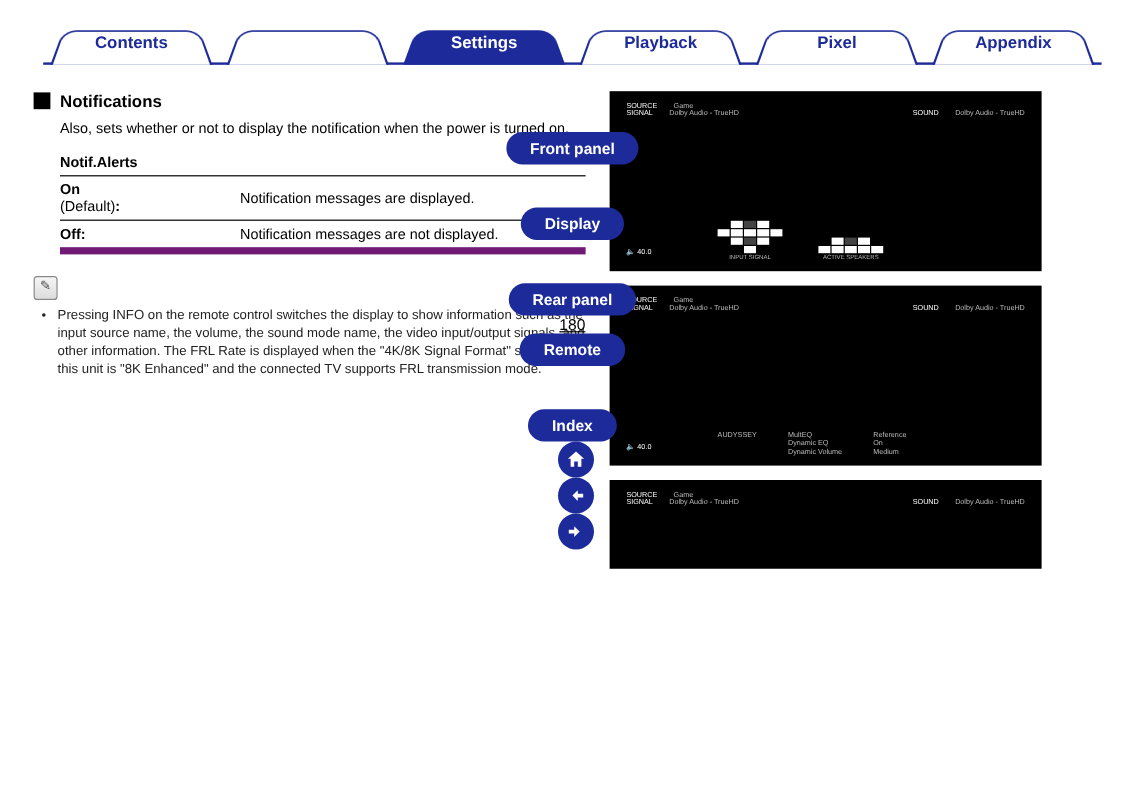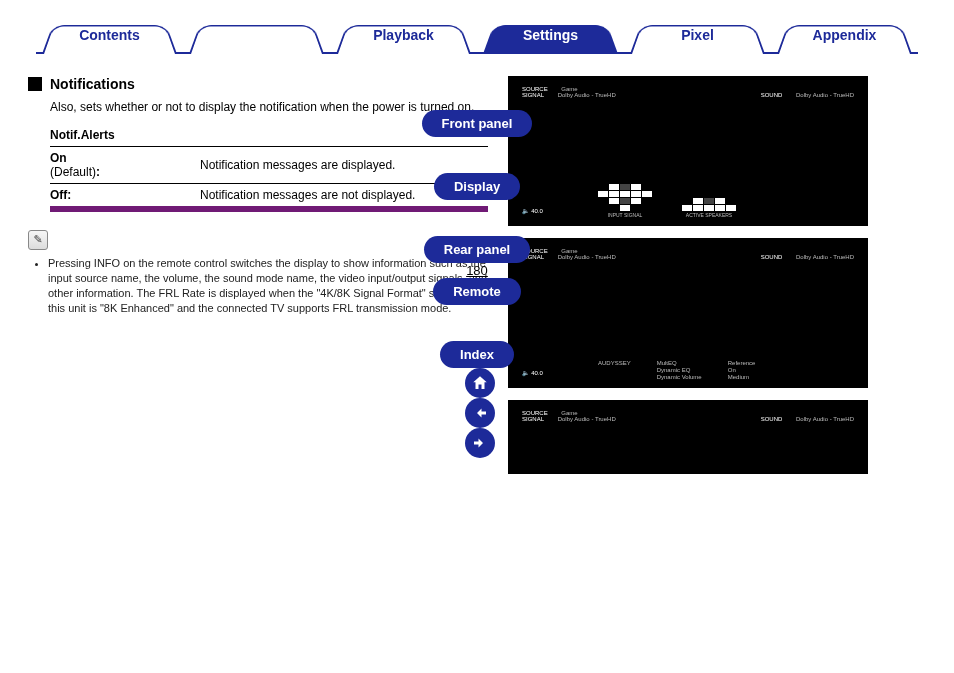--- a/index.html
+++ b/index.html
@@ -65,27 +65,27 @@
 <div class="page">
 
   <div class="tabs">
     <div class="tab">
         <div class="shape"></div>
         <span>Contents</span>
       </div>
     <div class="tab">
         <div class="shape"></div>
       </div>
+    <div class="tab active">
+        <div class="shape"></div>
+        <span>Settings</span>
+      </div>
     <div class="tab">
         <div class="shape"></div>
         <span>Playback</span>
-      </div>
-    <div class="tab active">
-        <div class="shape"></div>
-        <span>Settings</span>
       </div>
     <div class="tab">
         <div class="shape"></div>
         <span>Pixel</span>
       </div>
     <div class="tab">
         <div class="shape"></div>
         <span>Appendix</span>
       </div>
   </div>

